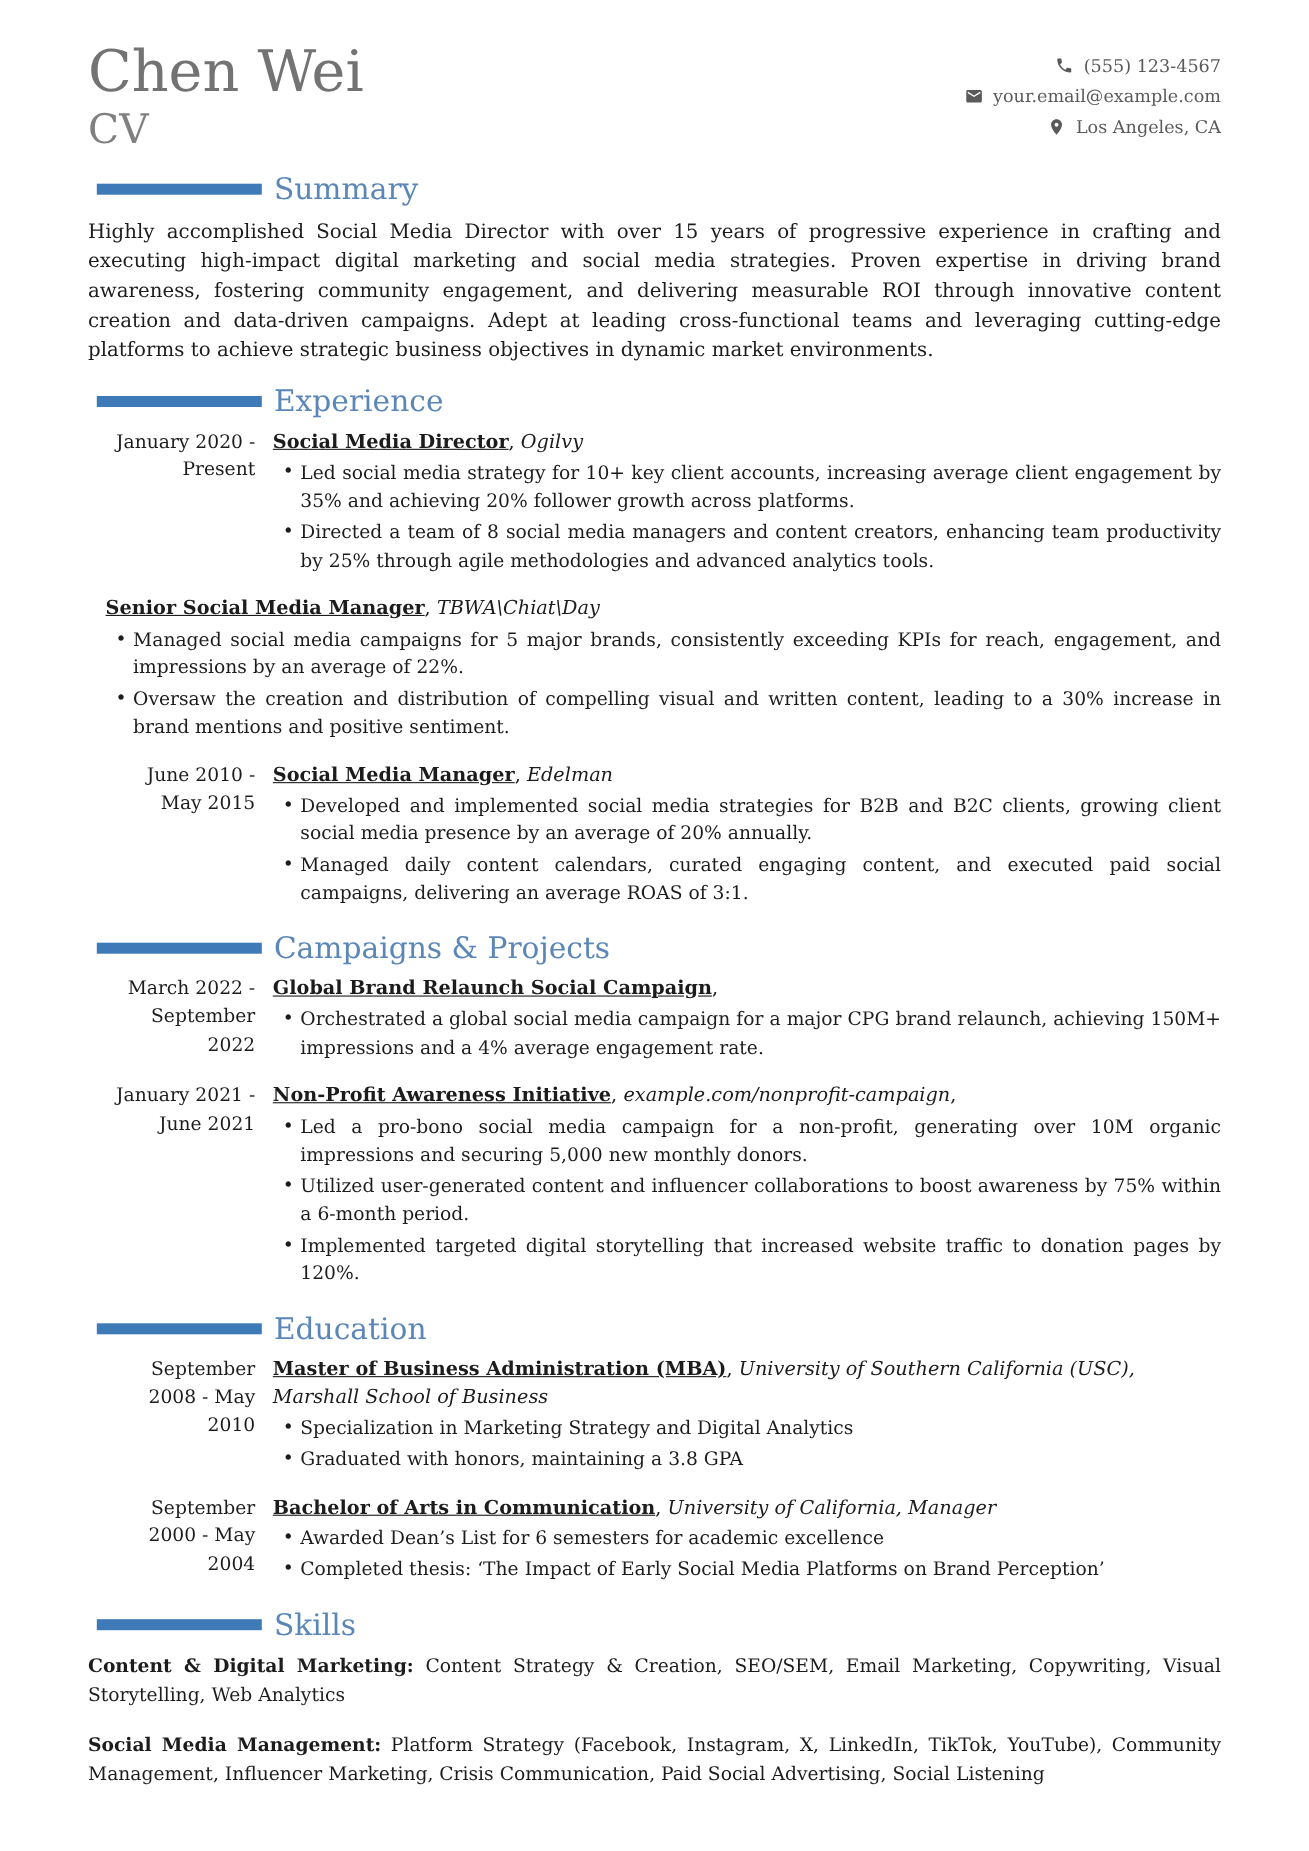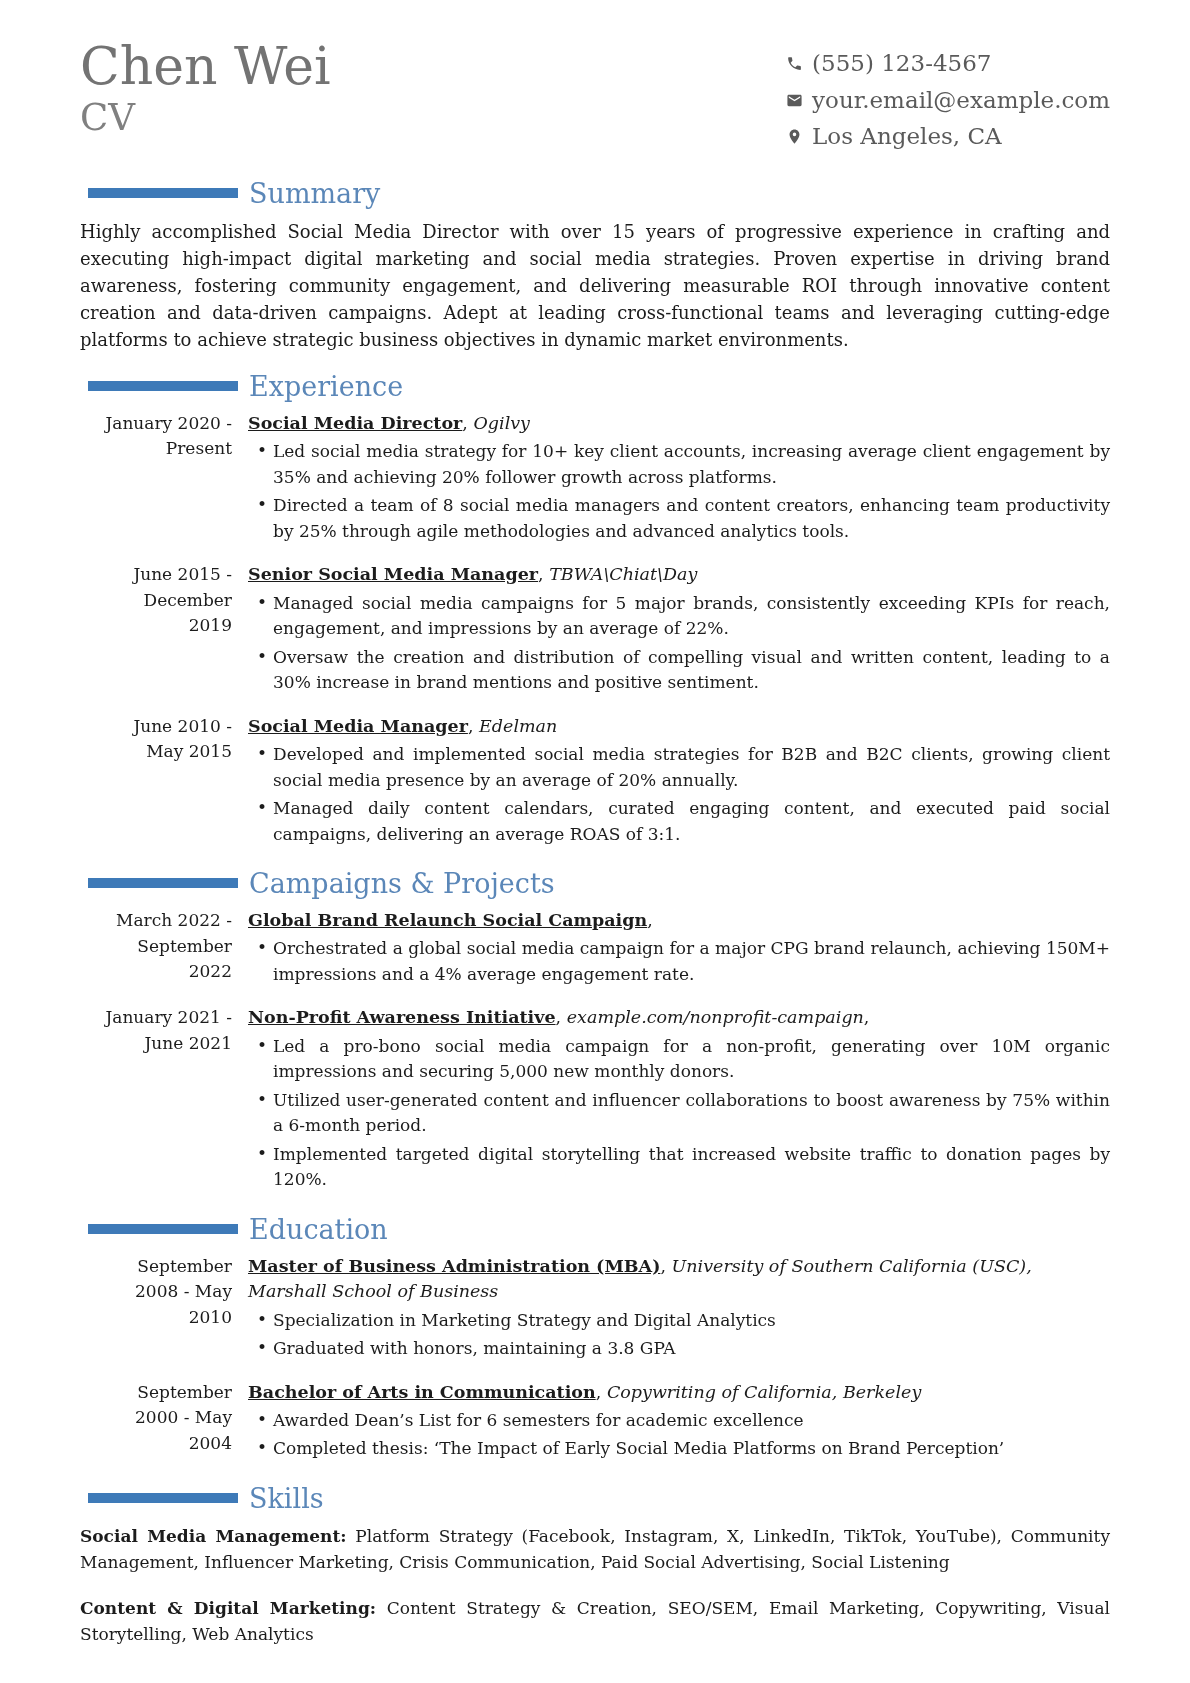--- a/index.html
+++ b/index.html
@@ -17,22 +17,22 @@
     color:var(--body-text);
     overflow:hidden;
   }
   .page{padding:40px 80px 60px 80px;}
 
   
   .header{display:flex;justify-content:space-between;align-items:flex-start;}
   .name{font-size:52px;line-height:1.0;font-weight:400;color:#737373;letter-spacing:0px;}
   .cv-label{font-size:37px;color:var(--subtitle-gray);margin-top:6px;line-height:1.1;}
   .contact{margin-top:10px;}
-  .contact-line{display:flex;align-items:center;gap:9px;
-    font-size:23px;color:var(--contact-gray);margin-bottom:9px;line-height:1.2;}
+  .contact-line{display:flex;justify-content:flex-end;align-items:center;gap:9px;
+    font-size:16px;color:var(--contact-gray);margin-bottom:9px;line-height:1.2;}
   .contact-line svg{width:17px;height:17px;fill:var(--contact-gray);flex:none;}
 
   
   .section-header{display:flex;align-items:center;margin:17px 0 9px 0;}
   .section-bar{width:150px;height:10px;background:var(--accent-bar);margin-left:8px;flex:none;}
   .section-title{font-size:27px;font-weight:400;color:var(--section-title);
     margin:1px 0 0 11px;line-height:1.15;}
 
   
   .para{font-size:18px;line-height:1.5;text-align:justify;margin:0;}
@@ -108,21 +108,20 @@
       <div class="entry-body">
         <div class="title-line"><span class="b">Social Media Director</span><span>,</span> <span class="i">Ogilvy</span><span></span></div>
         <ul class="bullets">
           <li>Led social media strategy for 10+ key client accounts, increasing average client engagement by 35% and achieving 20% follower growth across platforms.</li>
           <li>Directed a team of 8 social media managers and content creators, enhancing team productivity by 25% through agile methodologies and advanced analytics tools.</li>
         </ul>
       </div>
     </div>
 
     <div class="entry">
-      <div class="entry-date">June 2015 - December 2019</div>
       <div class="entry-body">
         <div class="title-line"><span class="b">Senior Social Media Manager</span><span>,</span> <span class="i">TBWA\Chiat\Day</span><span></span></div>
         <ul class="bullets">
           <li>Managed social media campaigns for 5 major brands, consistently exceeding KPIs for reach, engagement, and impressions by an average of 22%.</li>
           <li>Oversaw the creation and distribution of compelling visual and written content, leading to a 30% increase in brand mentions and positive sentiment.</li>
         </ul>
       </div>
     </div>
 
     <div class="entry">
@@ -179,31 +178,31 @@
         <ul class="bullets">
           <li>Specialization in Marketing Strategy and Digital Analytics</li>
           <li>Graduated with honors, maintaining a 3.8 GPA</li>
         </ul>
       </div>
     </div>
 
     <div class="entry">
       <div class="entry-date">September 2000 - May 2004</div>
       <div class="entry-body">
-        <div class="title-line"><span class="b">Bachelor of Arts in Communication</span><span>,</span> <span class="i">Copywriting of California, Berkeley</span><span></span></div>
+        <div class="title-line"><span class="b">Bachelor of Arts in Communication</span><span>,</span> <span class="i">University of California, Manager</span><span></span></div>
         <ul class="bullets">
           <li>Awarded Dean’s List for 6 semesters for academic excellence</li>
           <li>Completed thesis: ‘The Impact of Early Social Media Platforms on Brand Perception’</li>
         </ul>
       </div>
     </div>
   </div>
 
   <div class="section">
     <div class="section-header">
       <span class="section-bar"></span>
       <h2 class="section-title">Skills</h2>
     </div>
+    <p class="skill-para"><span class="skill-label">Content &amp; Digital Marketing:</span><span> Content Strategy &amp; Creation, SEO/SEM, Email Marketing, Copywriting, Visual Storytelling, Web Analytics</span></p>
     <p class="skill-para"><span class="skill-label">Social Media Management:</span><span> Platform Strategy (Facebook, Instagram, X, LinkedIn, TikTok, YouTube), Community Management, Influencer Marketing, Crisis Communication, Paid Social Advertising, Social Listening</span></p>
-    <p class="skill-para"><span class="skill-label">Content &amp; Digital Marketing:</span><span> Content Strategy &amp; Creation, SEO/SEM, Email Marketing, Copywriting, Visual Storytelling, Web Analytics</span></p>
   </div>
 
 </div>
 
 </body></html>

